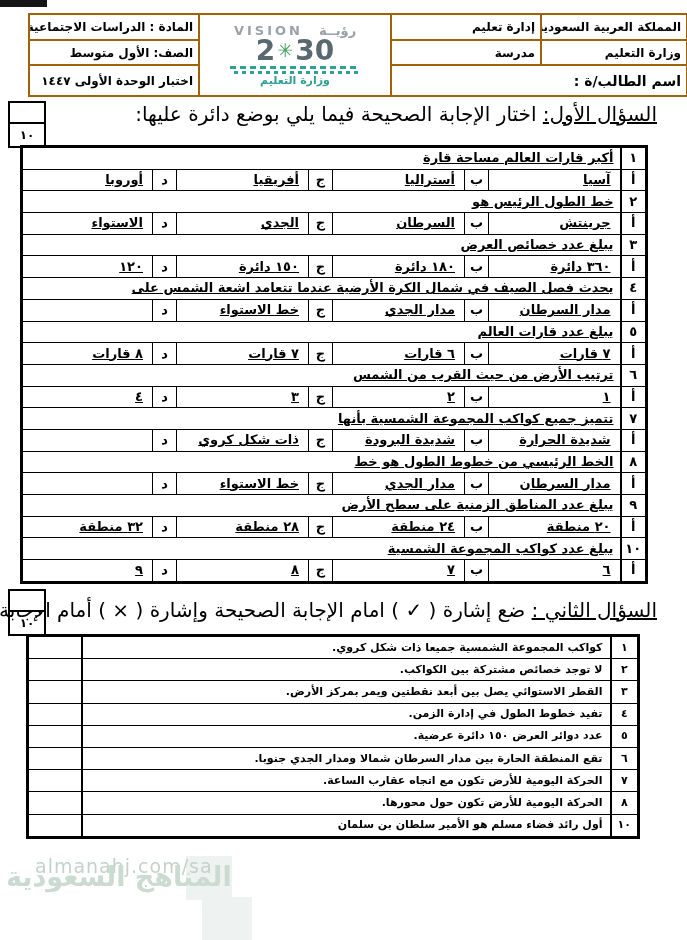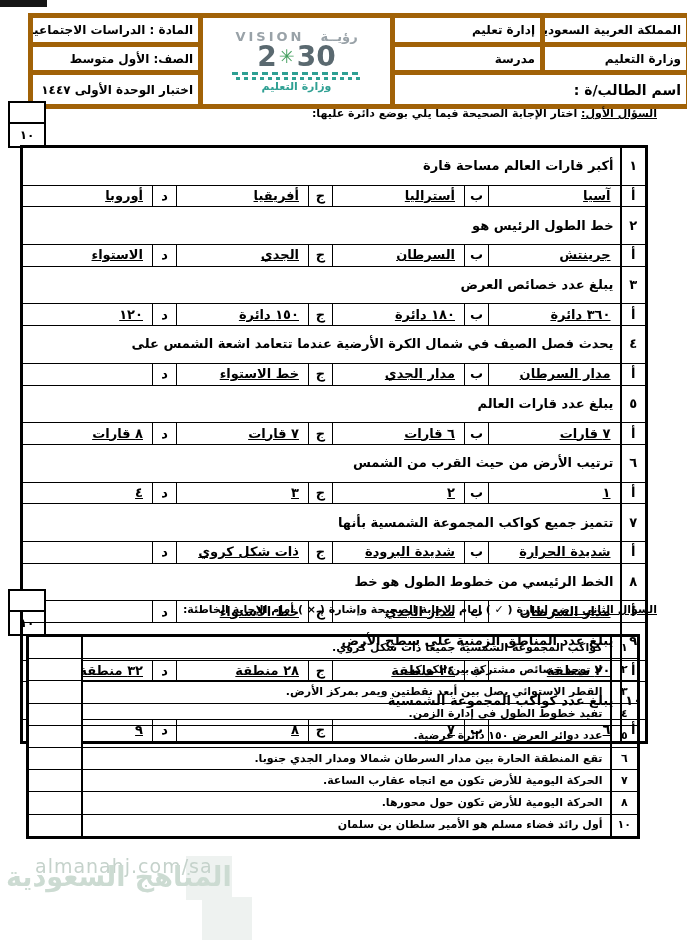--- a/index.html
+++ b/index.html
@@ -4,21 +4,21 @@
 <style>
   html,body{margin:0;padding:0;background:#ffffff;}
   .page{position:relative;width:687px;height:940px;background:#fff;overflow:hidden;
         font-family:"DejaVu Sans",sans-serif;color:#000;}
   .topbar{position:absolute;left:0;top:0;width:47px;height:7px;background:#161616;}
 
   table{border-collapse:collapse;}
 
   
   .hdr{position:absolute;top:13px;left:28px;width:658px;direction:rtl;border:2px solid #000;table-layout:fixed;}
-  .hdr td{border:5px solid #a16207;font-weight:bold;font-size:12px;padding:1px 5px;
+  .hdr td{border:2px solid #a16207;font-weight:bold;font-size:12px;padding:1px 5px;
           vertical-align:middle;text-align:right;overflow:hidden;white-space:nowrap;}
   .hdr tr.r1 td{height:22px;}
   .hdr tr.r2 td{height:21px;}
   .hdr tr.r3 td{height:27px;}
   .hdr td.name-cell{font-size:14px;margin-left:37px;}
   .hdr td.logo-cell{text-align:center;padding:1px;}
 
   .logo-line1{direction:ltr;display:flex;justify-content:center;align-items:center;gap:16px;
               color:#99a2a8;font-weight:bold;font-size:13px;line-height:14px;}
   .logo-line1 .ven{letter-spacing:3px;}
@@ -26,39 +26,39 @@
               color:#5a6970;font-weight:bold;font-size:28px;line-height:26px;}
   .logo-emblem{color:#44a05f;font-size:19px;margin:0 2px;line-height:19px;}
   .logo-dashes{width:130px;height:8px;margin:2px auto 1px;
      background-image:repeating-linear-gradient(90deg,#2fa093 0 6px,transparent 6px 10px),
                       repeating-linear-gradient(90deg,#2fa093 0 4px,transparent 4px 8px);
      background-size:100% 3px,100% 3px;background-position:0 0,4px 5px;background-repeat:no-repeat;}
   .logo-ministry{color:#2fa093;font-weight:bold;font-size:11px;line-height:12px;direction:rtl;}
 
   
   .sec-head{position:absolute;right:30px;direction:rtl;text-align:right;
-            font-weight:bold;font-size:11px;line-height:20px;white-space:nowrap;}
+            font-weight:normal;font-size:20px;line-height:20px;white-space:nowrap;}
   .sec-head .t{text-decoration:underline;}
   .sh1{top:104px;}
   .sh2{top:600px;}
 
   .scorebox{position:absolute;left:8px;width:38px;}
   .scb1{top:101px;}
   .scb2{top:589px;}
   .sb-top{height:19px;border:2px solid #000;background:#fff;}
   .sb-bot{height:22px;border:2px solid #000;border-top:none;text-align:center;
           font-weight:bold;font-size:12px;line-height:22px;}
 
   
   .mcq{position:absolute;top:145px;left:20px;width:628px;direction:rtl;border:3px solid #000;table-layout:fixed;}
   .mcq td{border:1px solid #000;font-weight:bold;font-size:13px;height:20.7px;
           line-height:16px;padding:0;vertical-align:middle;overflow:hidden;white-space:nowrap;}
   .mcq td.numcol{text-align:center;border-left:2.5px solid #000;}
   .mcq td.ltrmid{text-align:center;}
-  .mcq td.qtext{padding:8px 6px;}
+  .mcq td.qtext{padding:0 6px;text-decoration:underline;}
   .mcq td.opt{text-align:right;padding:0 9px;text-decoration:underline;}
 
   
   .tf{position:absolute;top:634px;left:26px;width:614px;direction:rtl;border:3px solid #000;table-layout:fixed;}
   .tf td{border:1px solid #000;font-weight:bold;font-size:11px;height:21.2px;
          line-height:16px;padding:0;vertical-align:middle;overflow:hidden;white-space:nowrap;}
   .tf td.tf-num{text-align:center;border-left:2.5px solid #000;}
   .tf td.tf-stmt{text-align:right;padding:0 7px;}
   .tf td.tf-ans{border-right:2.5px solid #000;background:#fff;}
 

